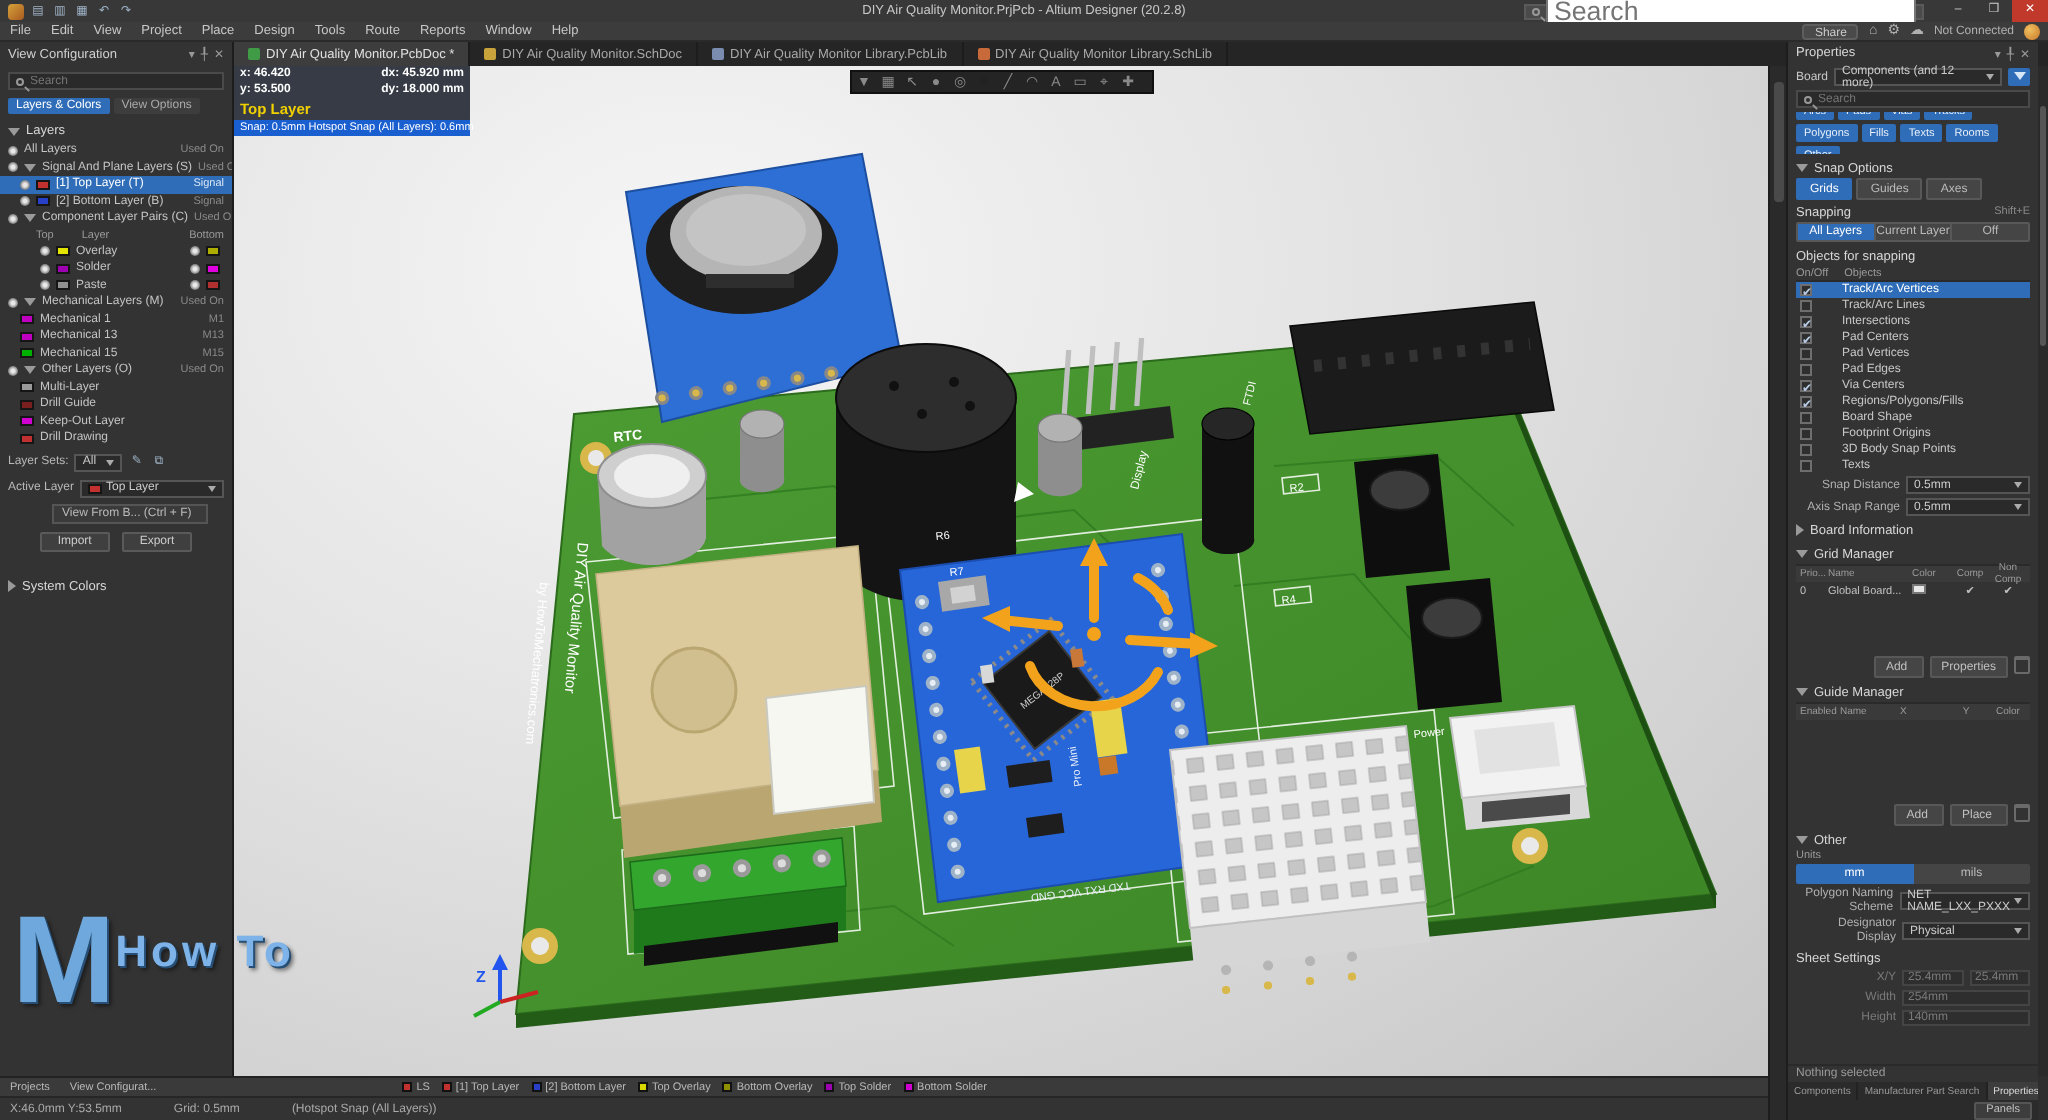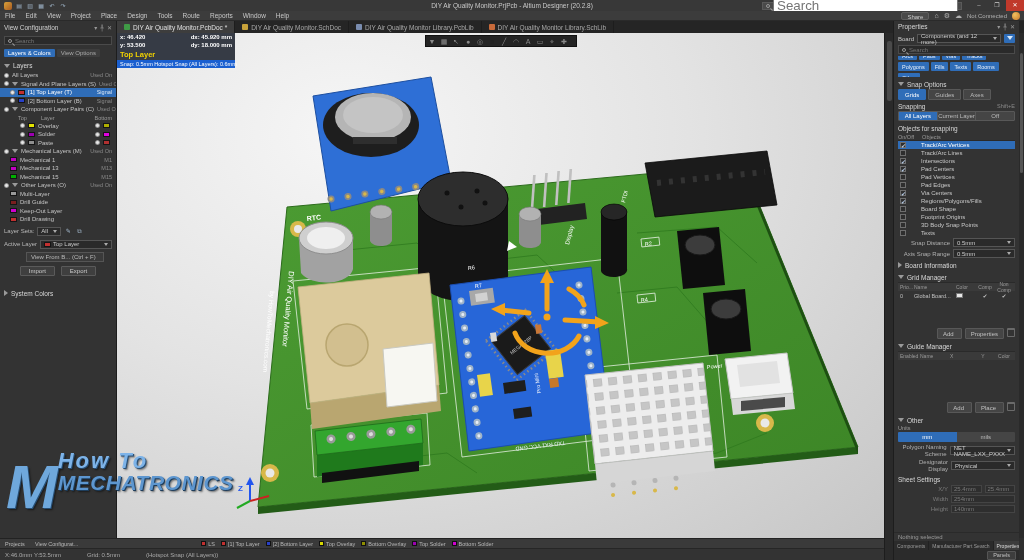--- a/index.html
+++ b/index.html
@@ -62,21 +62,21 @@
   
   .viewport{position:absolute;left:117px;top:33px;width:767px;height:505px;background:radial-gradient(ellipse at 30% 20%,#f6f6f6 0%,#e3e3e3 45%,#c6c6c6 100%);overflow:hidden;}
   .hud{position:absolute;left:0;top:0;width:118px;font-size:6px;color:#fff;z-index:5;}
   .hudline{display:flex;justify-content:space-between;background:rgba(28,34,46,.88);padding:1px 3px;font-weight:bold;}
   .hudlayer{background:rgba(28,34,46,.88);color:#f0d000;font-weight:bold;font-size:7.5px;padding:1px 3px;}
   .hudsnap{background:#1a5fd0;color:#fff;font-size:5.5px;padding:1px 3px;white-space:nowrap;}
   .vtoolbar{position:absolute;left:308px;top:2px;width:152px;height:12px;background:#242424;border:1px solid #111;display:flex;align-items:center;z-index:5;}
   .vtb{width:12px;text-align:center;font-size:7px;color:#8a8a8a;line-height:11px;}
   .scene{position:absolute;left:0;top:0;}
   
-  .logo{position:absolute;left:6px;top:450px;z-index:40;line-height:1;pointer-events:none;font-style:italic;}
+  .logo{position:absolute;left:6px;top:450px;z-index:40;line-height:1;pointer-events:none;}
   .logo .m{font-size:62px;font-weight:bold;color:#6fa8dc;text-shadow:1px 1px 0 #274e74,2px 2px 2px rgba(0,0,0,.5);letter-spacing:-4px;}
   .logo .rt{display:inline-block;vertical-align:18px;margin-left:4px;}
   .logo .l1{font-size:22px;font-weight:bold;color:#7db3e8;text-shadow:1px 1px 0 #274e74,2px 2px 2px rgba(0,0,0,.5);letter-spacing:2px;}
   .logo .l2{font-size:21px;font-weight:bold;color:#5d96cf;text-shadow:1px 1px 0 #1d3d5c,2px 2px 2px rgba(0,0,0,.5);letter-spacing:0.5px;margin-top:1px;}
   .watermark{position:absolute;left:12px;top:541px;z-index:50;font-size:13px;font-weight:bold;color:#161616;letter-spacing:2.5px;text-shadow:0 0 1px #7a7a7a;pointer-events:none;}
   
   .bbar1{position:absolute;left:0;top:538px;width:884px;height:10px;background:#3a3a3a;display:flex;align-items:center;font-size:5.5px;color:#b8b8b8;border-top:1px solid #222;}
   .bbtn{padding:0 5px;}
   .lchips{display:flex;align-items:center;gap:6px;margin-left:118px;}
   .lchip{display:flex;align-items:center;gap:2px;}
@@ -596,21 +596,21 @@
         <line x1="133" y1="468" x2="133" y2="448" stroke="#2255ee" stroke-width="2"></line>
         <polygon points="133,444 129,452 137,452" fill="#2255ee"></polygon>
         <line x1="133" y1="468" x2="152" y2="463" stroke="#cc2222" stroke-width="2"></line>
         <line x1="133" y1="468" x2="120" y2="475" stroke="#22aa22" stroke-width="2"></line>
         <text x="121" y="458" font-size="8" font-weight="bold" fill="#2255ee">Z</text>
       </g>
     </svg>
   </div>
 
   <div class="logo">
-    <span class="m">M</span><span class="rt"><span class="l1">How To</span><br><span class="l2">MECHATRONICS</span></span>
+    <span class="m">M</span><span class="rt"><span class="l1">How To</span><br></span>
   </div>
 
   <div class="midscroll">
       <div class="thumb"></div>
     </div>
 
   <div class="rightpanel">
     <div class="rphead">
       <span>Properties</span>
       <span class="hicons">

